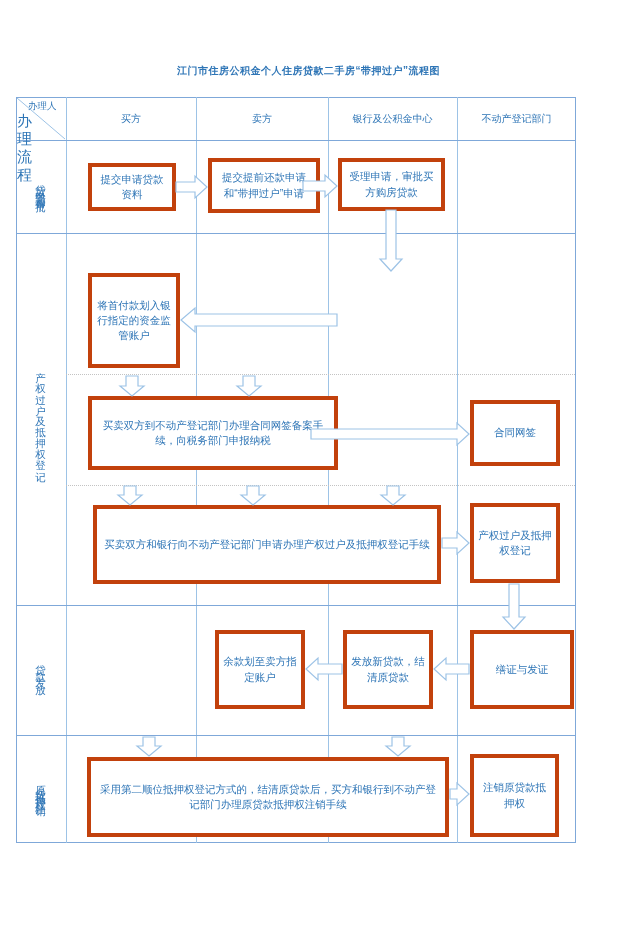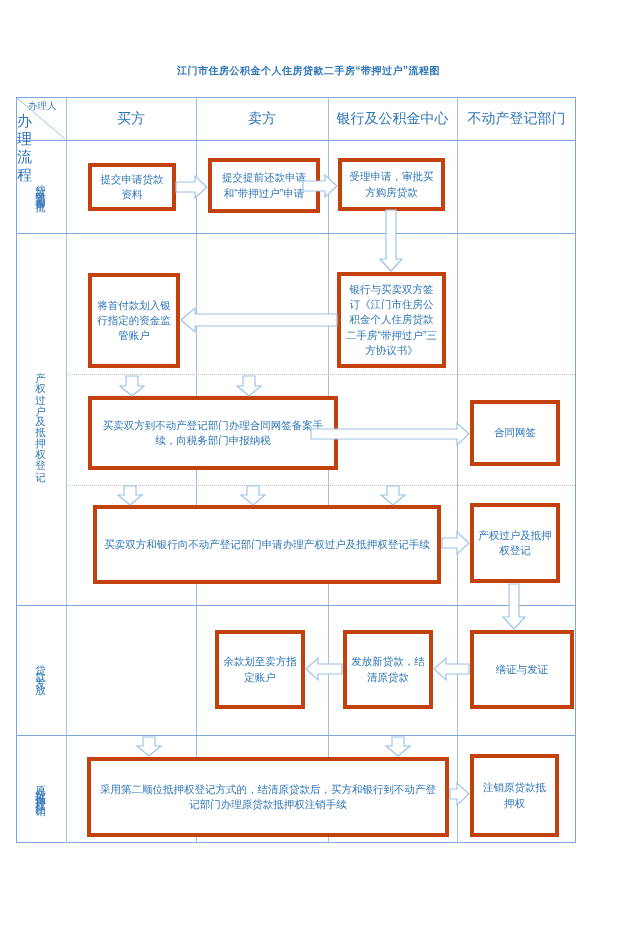--- a/index.html
+++ b/index.html
@@ -13,21 +13,21 @@
   }
   .outer-border{
     position:absolute;left:16px;top:97px;width:560px;height:746px;
     border:1.5px solid #7FA8D9;box-sizing:border-box;
   }
   .vline{position:absolute;top:97px;height:746px;width:0;border-left:1px solid #9DC3E6;}
   .hline{position:absolute;left:16px;width:560px;height:0;border-top:1.5px solid #7FA8D9;}
   .dotline{position:absolute;left:66px;width:509px;height:0;border-top:1px dotted #c3c3c3;}
   .colhead{
     position:absolute;top:97px;height:43px;display:flex;align-items:center;justify-content:center;
-    font-size:14px;color:#2E75B6;text-align:right;
+    font-size:10px;color:#2E75B6;text-align:right;
   }
   .corner-top{position:absolute;left:28px;top:100px;font-size:9.5px;color:#2E75B6;}
   .corner-bottom{position:absolute;left:17px;top:112px;width:21px;font-size:15px;line-height:1.2;color:#2E75B6;}
   .rowlabel{
     position:absolute;left:16px;width:50px;display:flex;align-items:center;justify-content:center;
     font-size:10.5px;color:#2E75B6;
   }
   .vlabel{writing-mode:vertical-lr;text-orientation:upright;}
   .ls1{letter-spacing:3px;} .ls2{letter-spacing:11px;} .ls3{letter-spacing:7px;} .ls4{letter-spacing:3px;}
   .fbox{
@@ -74,21 +74,20 @@
       <span class="vlabel ls3">贷款发放</span>
     </div>
   <div class="rowlabel" style="top:735px;height:108px">
       <span class="vlabel ls4">原贷款抵押权注销</span>
     </div>
 
   <div class="fbox" style="left:88px;top:163px;width:88px;height:48px">提交申请贷款资料</div>
   <div class="fbox" style="left:208px;top:158px;width:112px;height:55px">提交提前还款申请和“带押过户”申请</div>
   <div class="fbox" style="left:338px;top:158px;width:107px;height:53px">受理申请，审批买方购房贷款</div>
   <div class="fbox" style="left:88px;top:273px;width:92px;height:95px">将首付款划入银行指定的资金监管账户</div>
-  <div class="fbox" style="left:337px;top:272px;width:109px;height:96px">银行与买卖双方签订《江门市住房公积金个人住房贷款二手房“带押过户”三方协议书》</div>
   <div class="fbox" style="left:88px;top:396px;width:250px;height:74px">买卖双方到不动产登记部门办理合同网签备案手续，向税务部门申报纳税</div>
   <div class="fbox" style="left:470px;top:400px;width:90px;height:66px">合同网签</div>
   <div class="fbox" style="left:93px;top:505px;width:348px;height:79px">买卖双方和银行向不动产登记部门申请办理产权过户及抵押权登记手续</div>
   <div class="fbox" style="left:470px;top:503px;width:90px;height:80px">产权过户及抵押权登记</div>
   <div class="fbox" style="left:470px;top:630px;width:104px;height:79px">缮证与发证</div>
   <div class="fbox" style="left:343px;top:630px;width:90px;height:79px">发放新贷款，结清原贷款</div>
   <div class="fbox" style="left:215px;top:630px;width:90px;height:79px">余款划至卖方指定账户</div>
   <div class="fbox" style="left:87px;top:757px;width:362px;height:80px">采用第二顺位抵押权登记方式的，结清原贷款后，买方和银行到不动产登记部门办理原贷款抵押权注销手续</div>
   <div class="fbox" style="left:470px;top:754px;width:89px;height:83px">注销原贷款抵押权</div>
 

